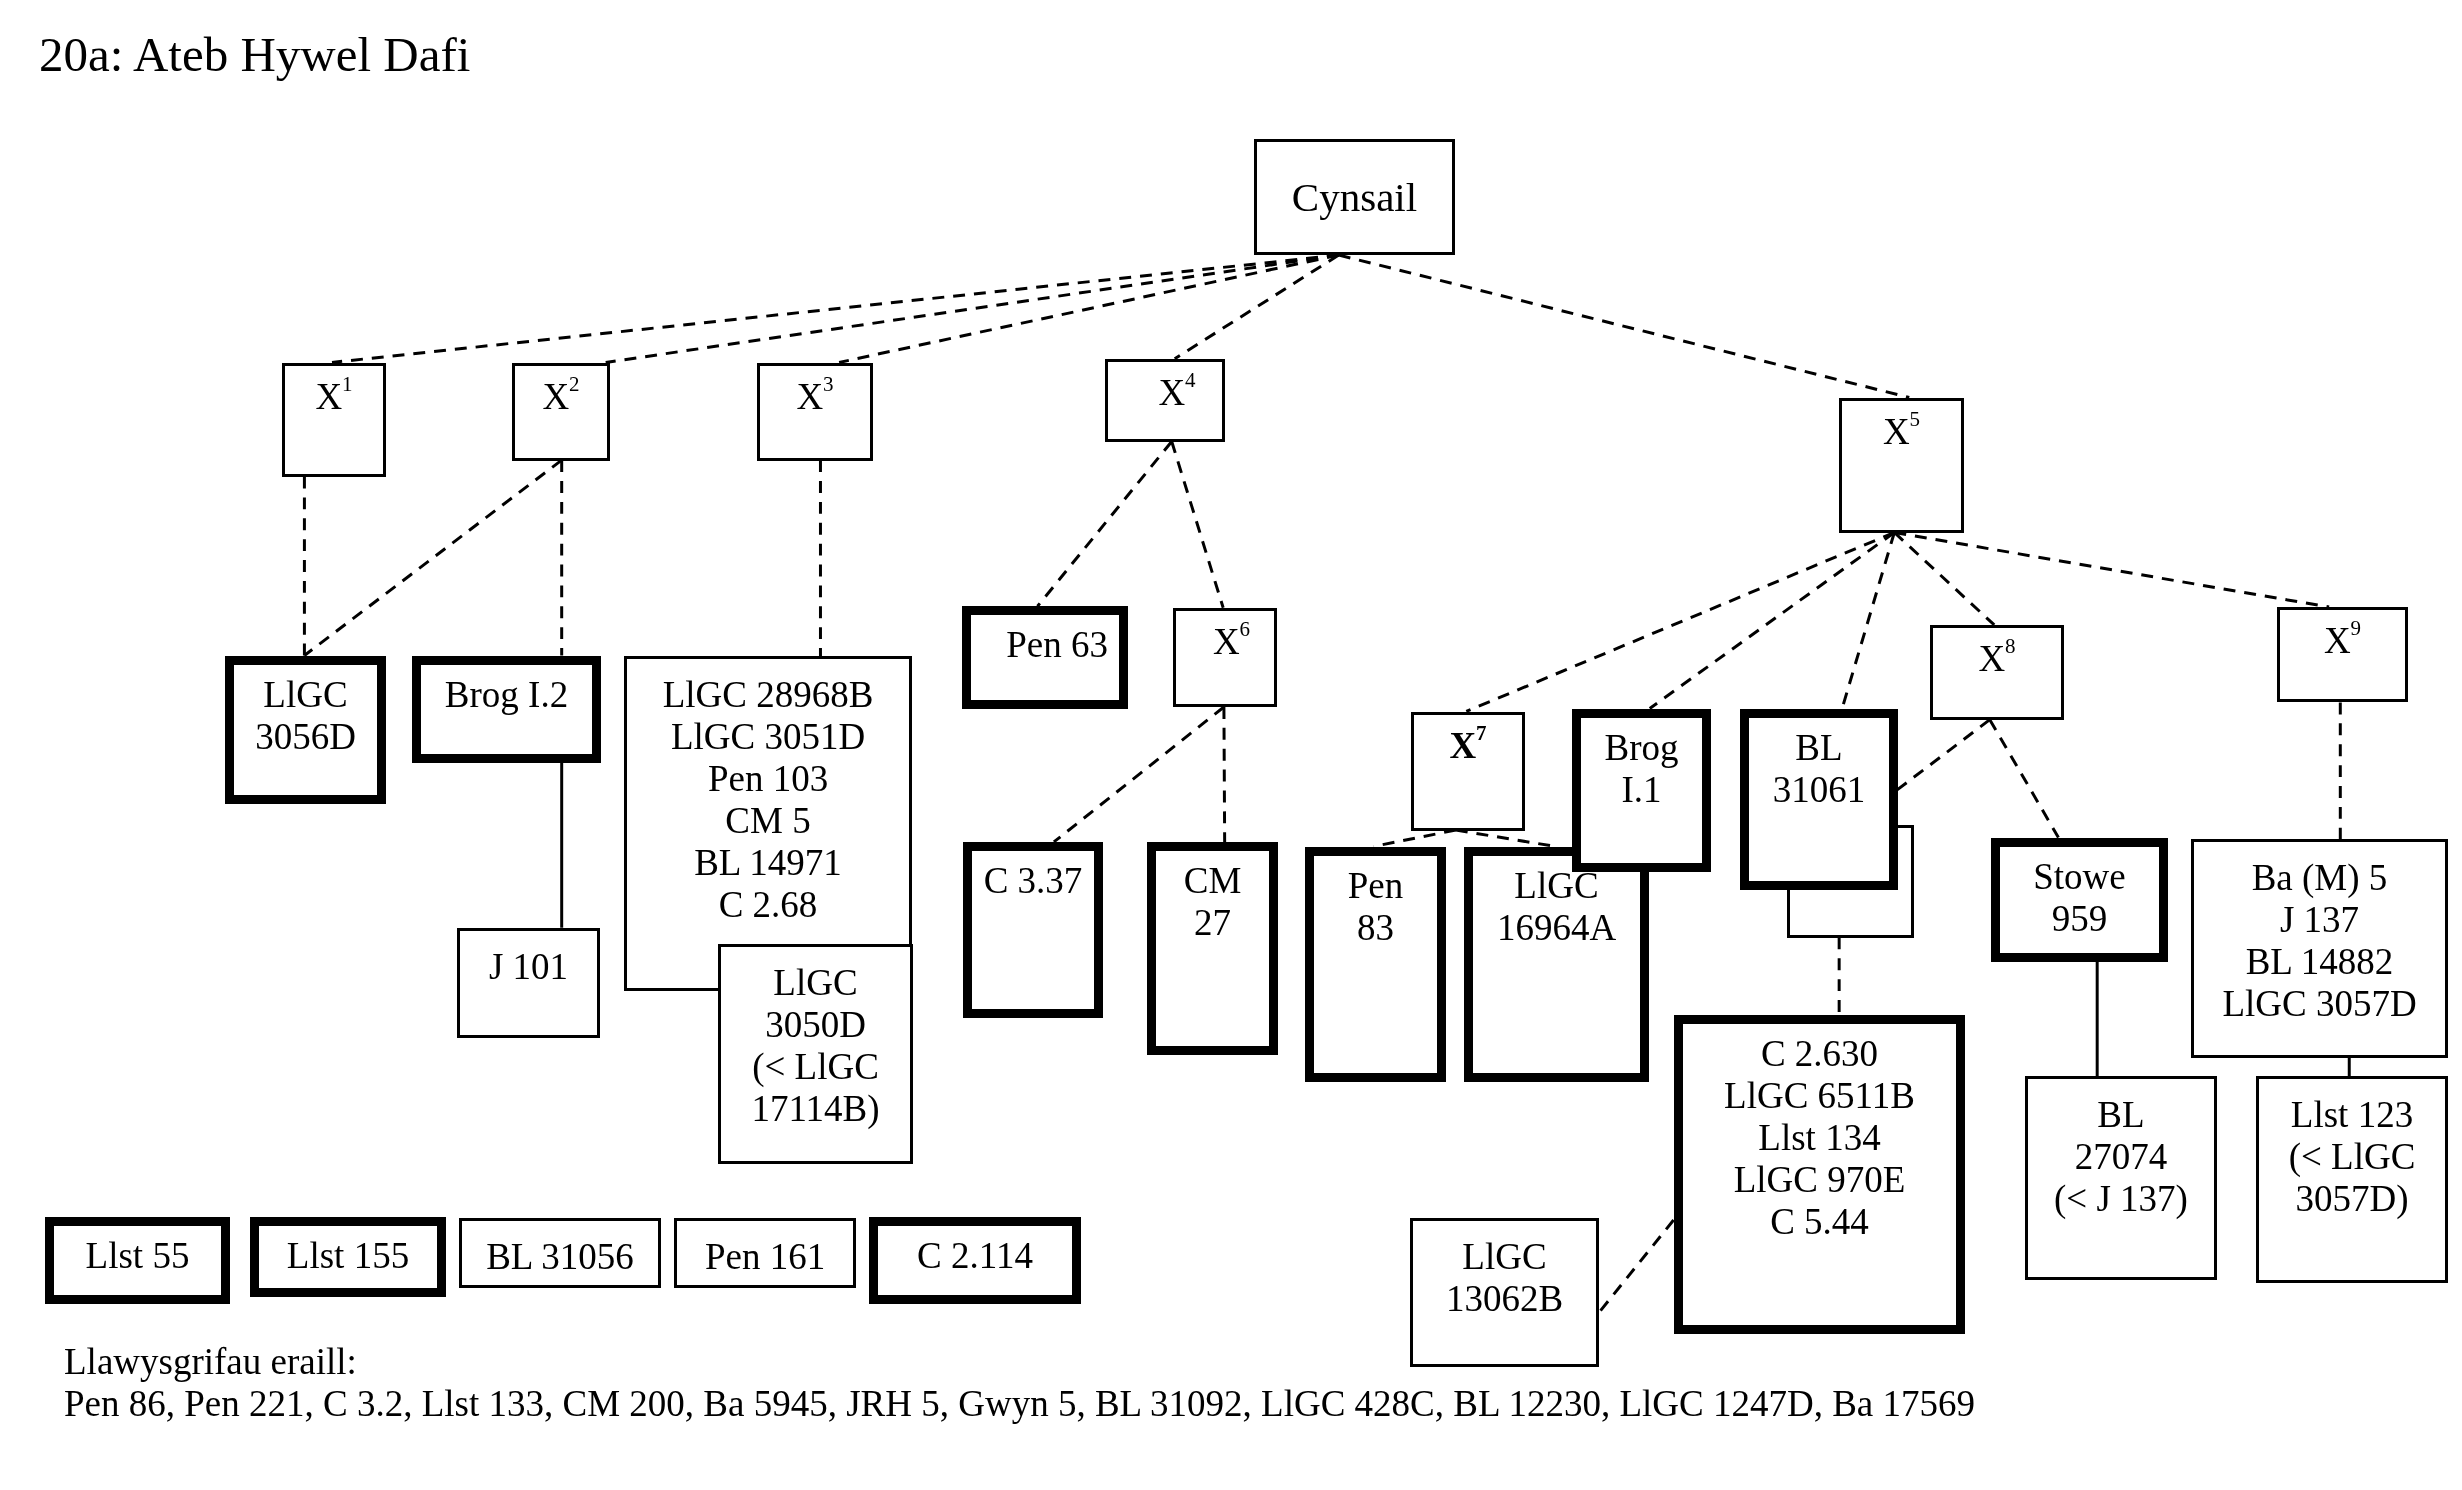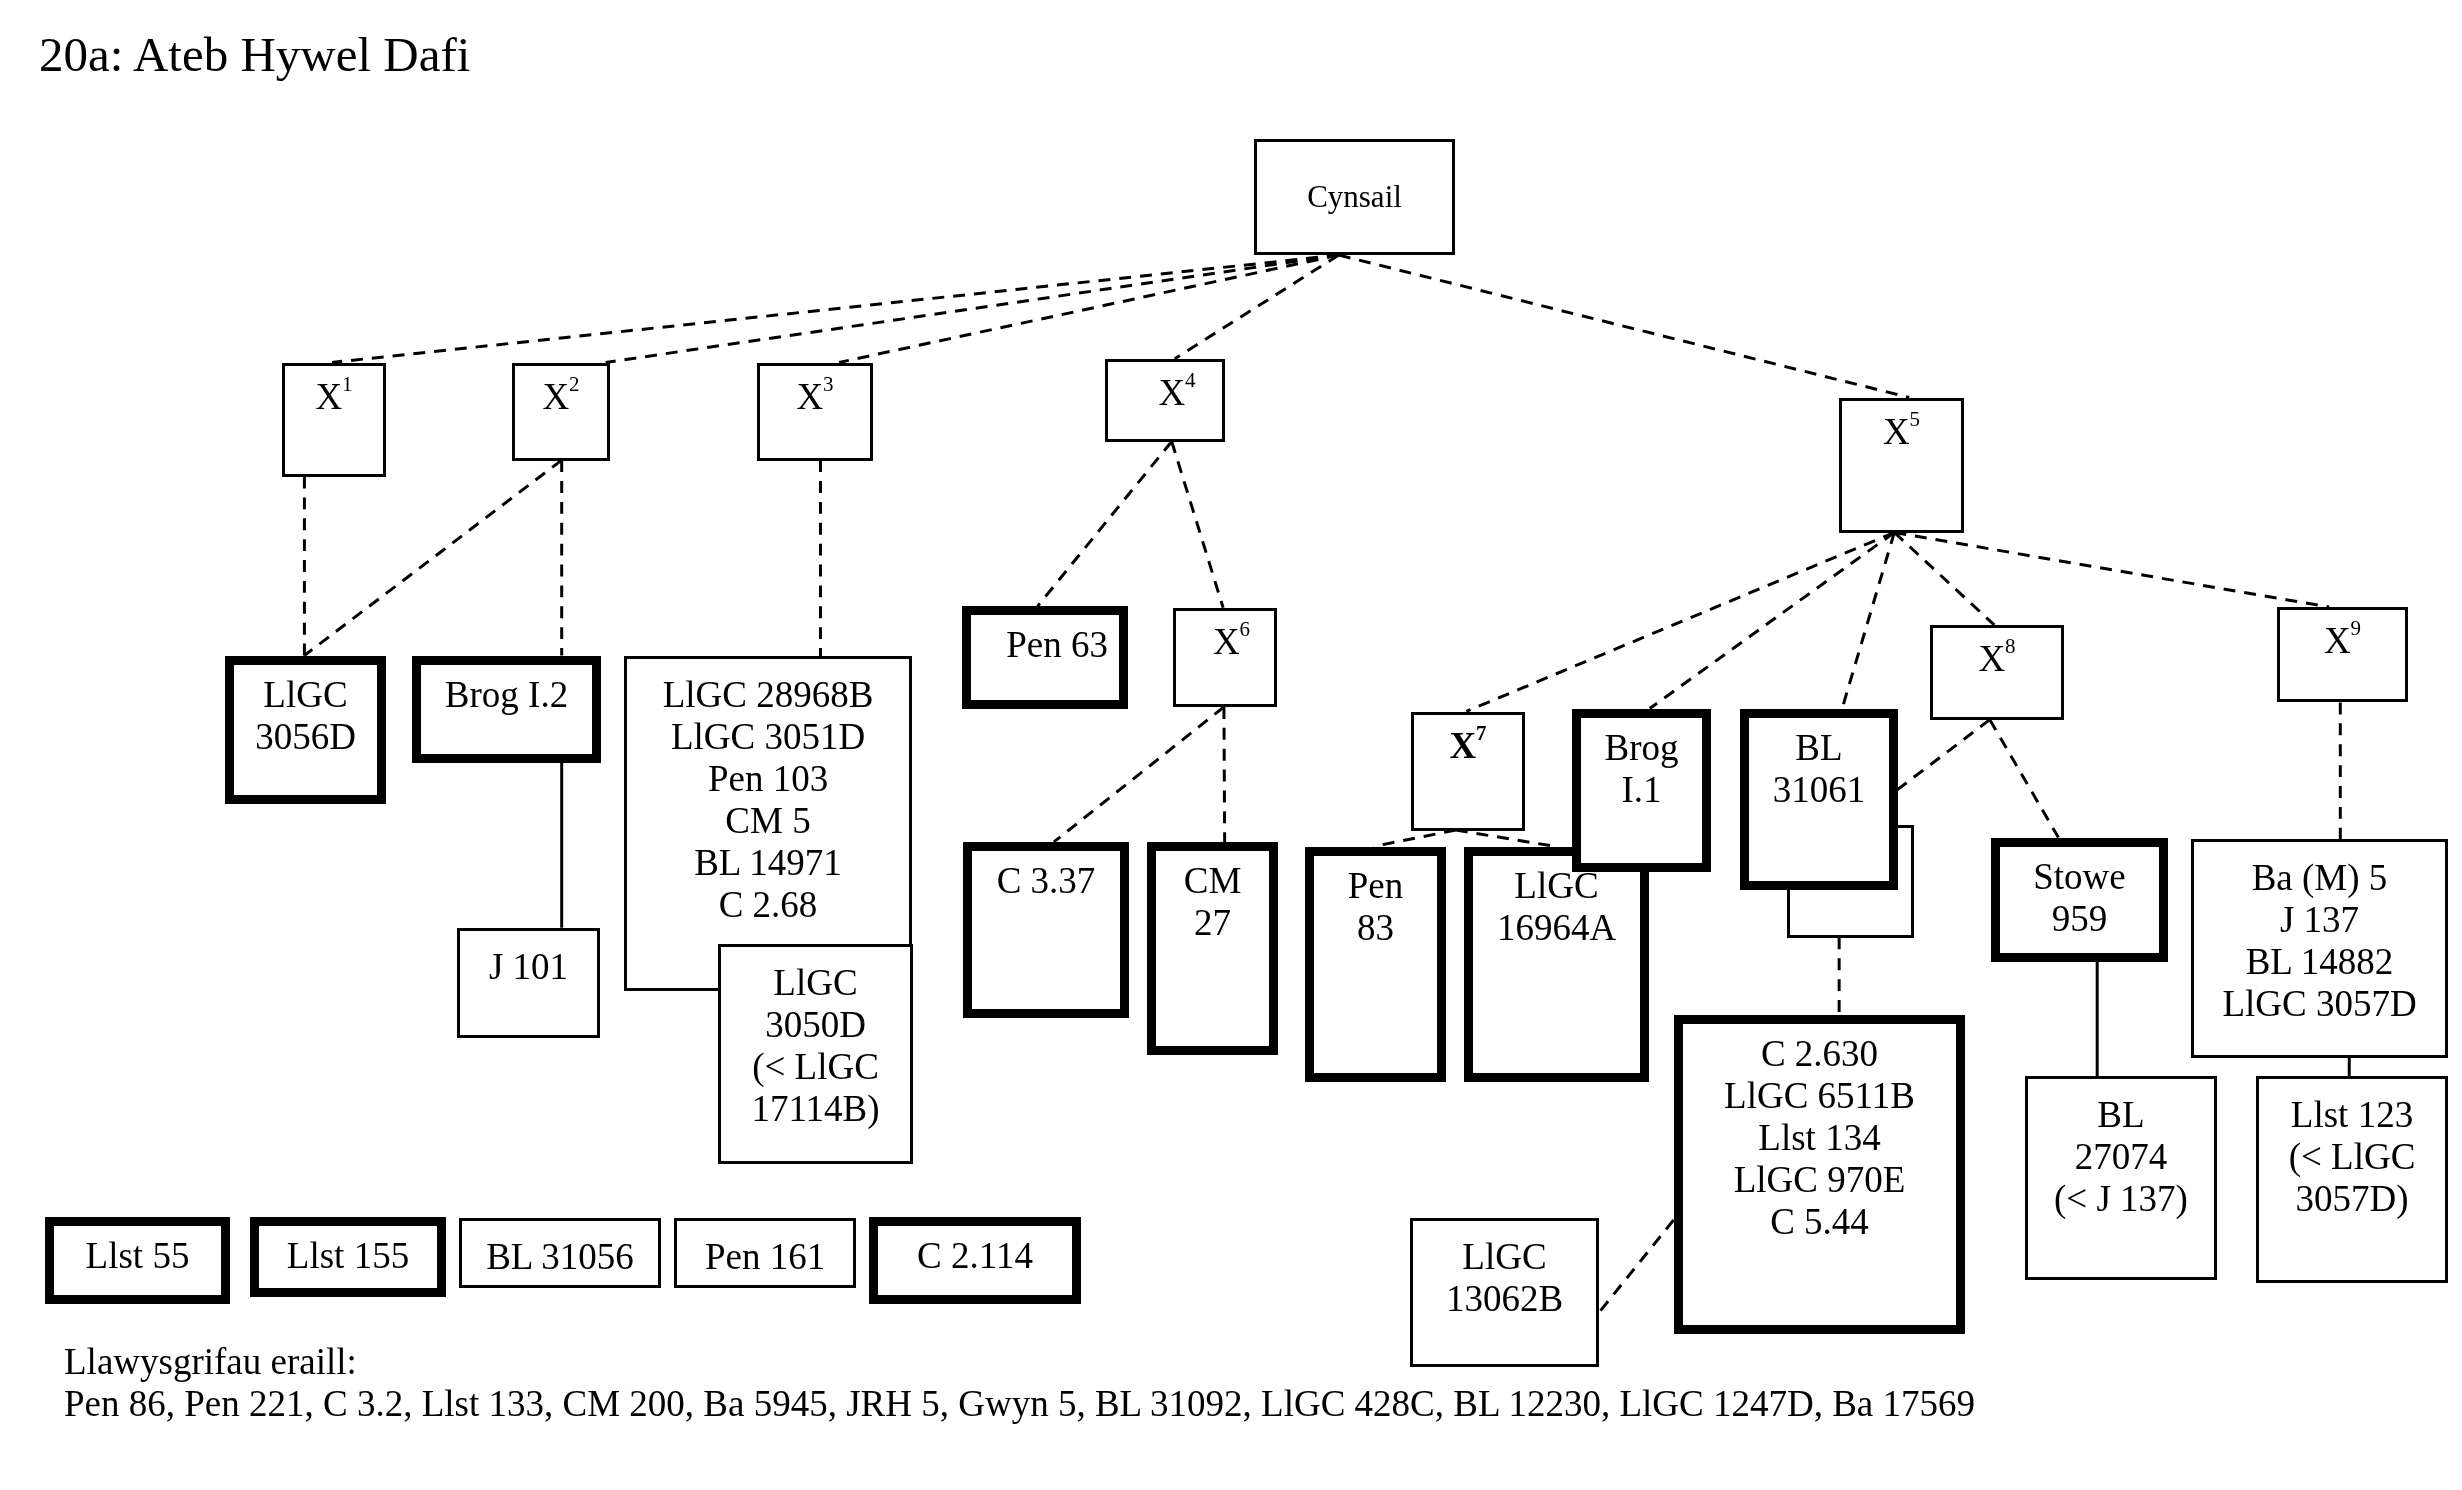--- a/index.html
+++ b/index.html
@@ -44,21 +44,21 @@
       <line x1="2668" y1="965" x2="2482" y2="1106" stroke-width="4" stroke-dasharray="16 12"></line>
       <line x1="2668" y1="965" x2="2760" y2="1123" stroke-width="4" stroke-dasharray="16 12"></line>
       <line x1="2466" y1="1257" x2="2466" y2="1361" stroke-width="4" stroke-dasharray="16 12"></line>
       <line x1="2244" y1="1636" x2="2144" y2="1760" stroke-width="4" stroke-dasharray="16 12"></line>
       <line x1="2812" y1="1289" x2="2812" y2="1443" stroke-width="4"></line>
       <line x1="3138" y1="942" x2="3138" y2="1125" stroke-width="4" stroke-dasharray="16 12"></line>
       <line x1="3150" y1="1418" x2="3150" y2="1443" stroke-width="4"></line>
     </svg>
   <div class="title">20a: Ateb Hywel Dafi</div>
   <div id="nodes">
-      <div class="node" style="left: 1254px; top: 139px; width: 201px; height: 116px; justify-content: center; padding-top: 0px; font-size: 31px;">
+      <div class="node" style="left: 1254px; top: 139px; width: 201px; height: 116px; justify-content: center; padding-top: 0px; font-size: 41px;">
         <span class="line">Cynsail</span>
       </div>
       <div class="node hyp" style="left: 282px; top: 363px; width: 104px; height: 114px;">
         <span class="line"><span>X</span><sup>1</sup></span>
       </div>
       <div class="node hyp" style="left: 512px; top: 363px; width: 98px; height: 98px;">
         <span class="line"><span>X</span><sup>2</sup></span>
       </div>
       <div class="node hyp" style="left: 757px; top: 363px; width: 116px; height: 98px;">
         <span class="line"><span>X</span><sup>3</sup></span>
@@ -104,21 +104,21 @@
       </div>
       <div class="node" style="left: 718px; top: 944px; width: 195px; height: 220px;">
         <span class="line">LlGC</span>
         <span class="line">3050D</span>
         <span class="line">(&lt; LlGC</span>
         <span class="line">17114B)</span>
       </div>
       <div class="node thick" style="left: 962px; top: 606px; width: 166px; height: 103px; padding-left: 24px;">
         <span class="line">Pen 63</span>
       </div>
-      <div class="node thick" style="left: 963px; top: 842px; width: 166px; height: 176px;">
+      <div class="node thick" style="left: 963px; top: 842px; width: 140px; height: 176px;">
         <span class="line">C 3.37</span>
       </div>
       <div class="node thick" style="left: 1147px; top: 842px; width: 131px; height: 213px;">
         <span class="line">CM</span>
         <span class="line">27</span>
       </div>
       <div class="node thick" style="left: 1305px; top: 847px; width: 141px; height: 235px;">
         <span class="line">Pen</span>
         <span class="line">83</span>
       </div>

